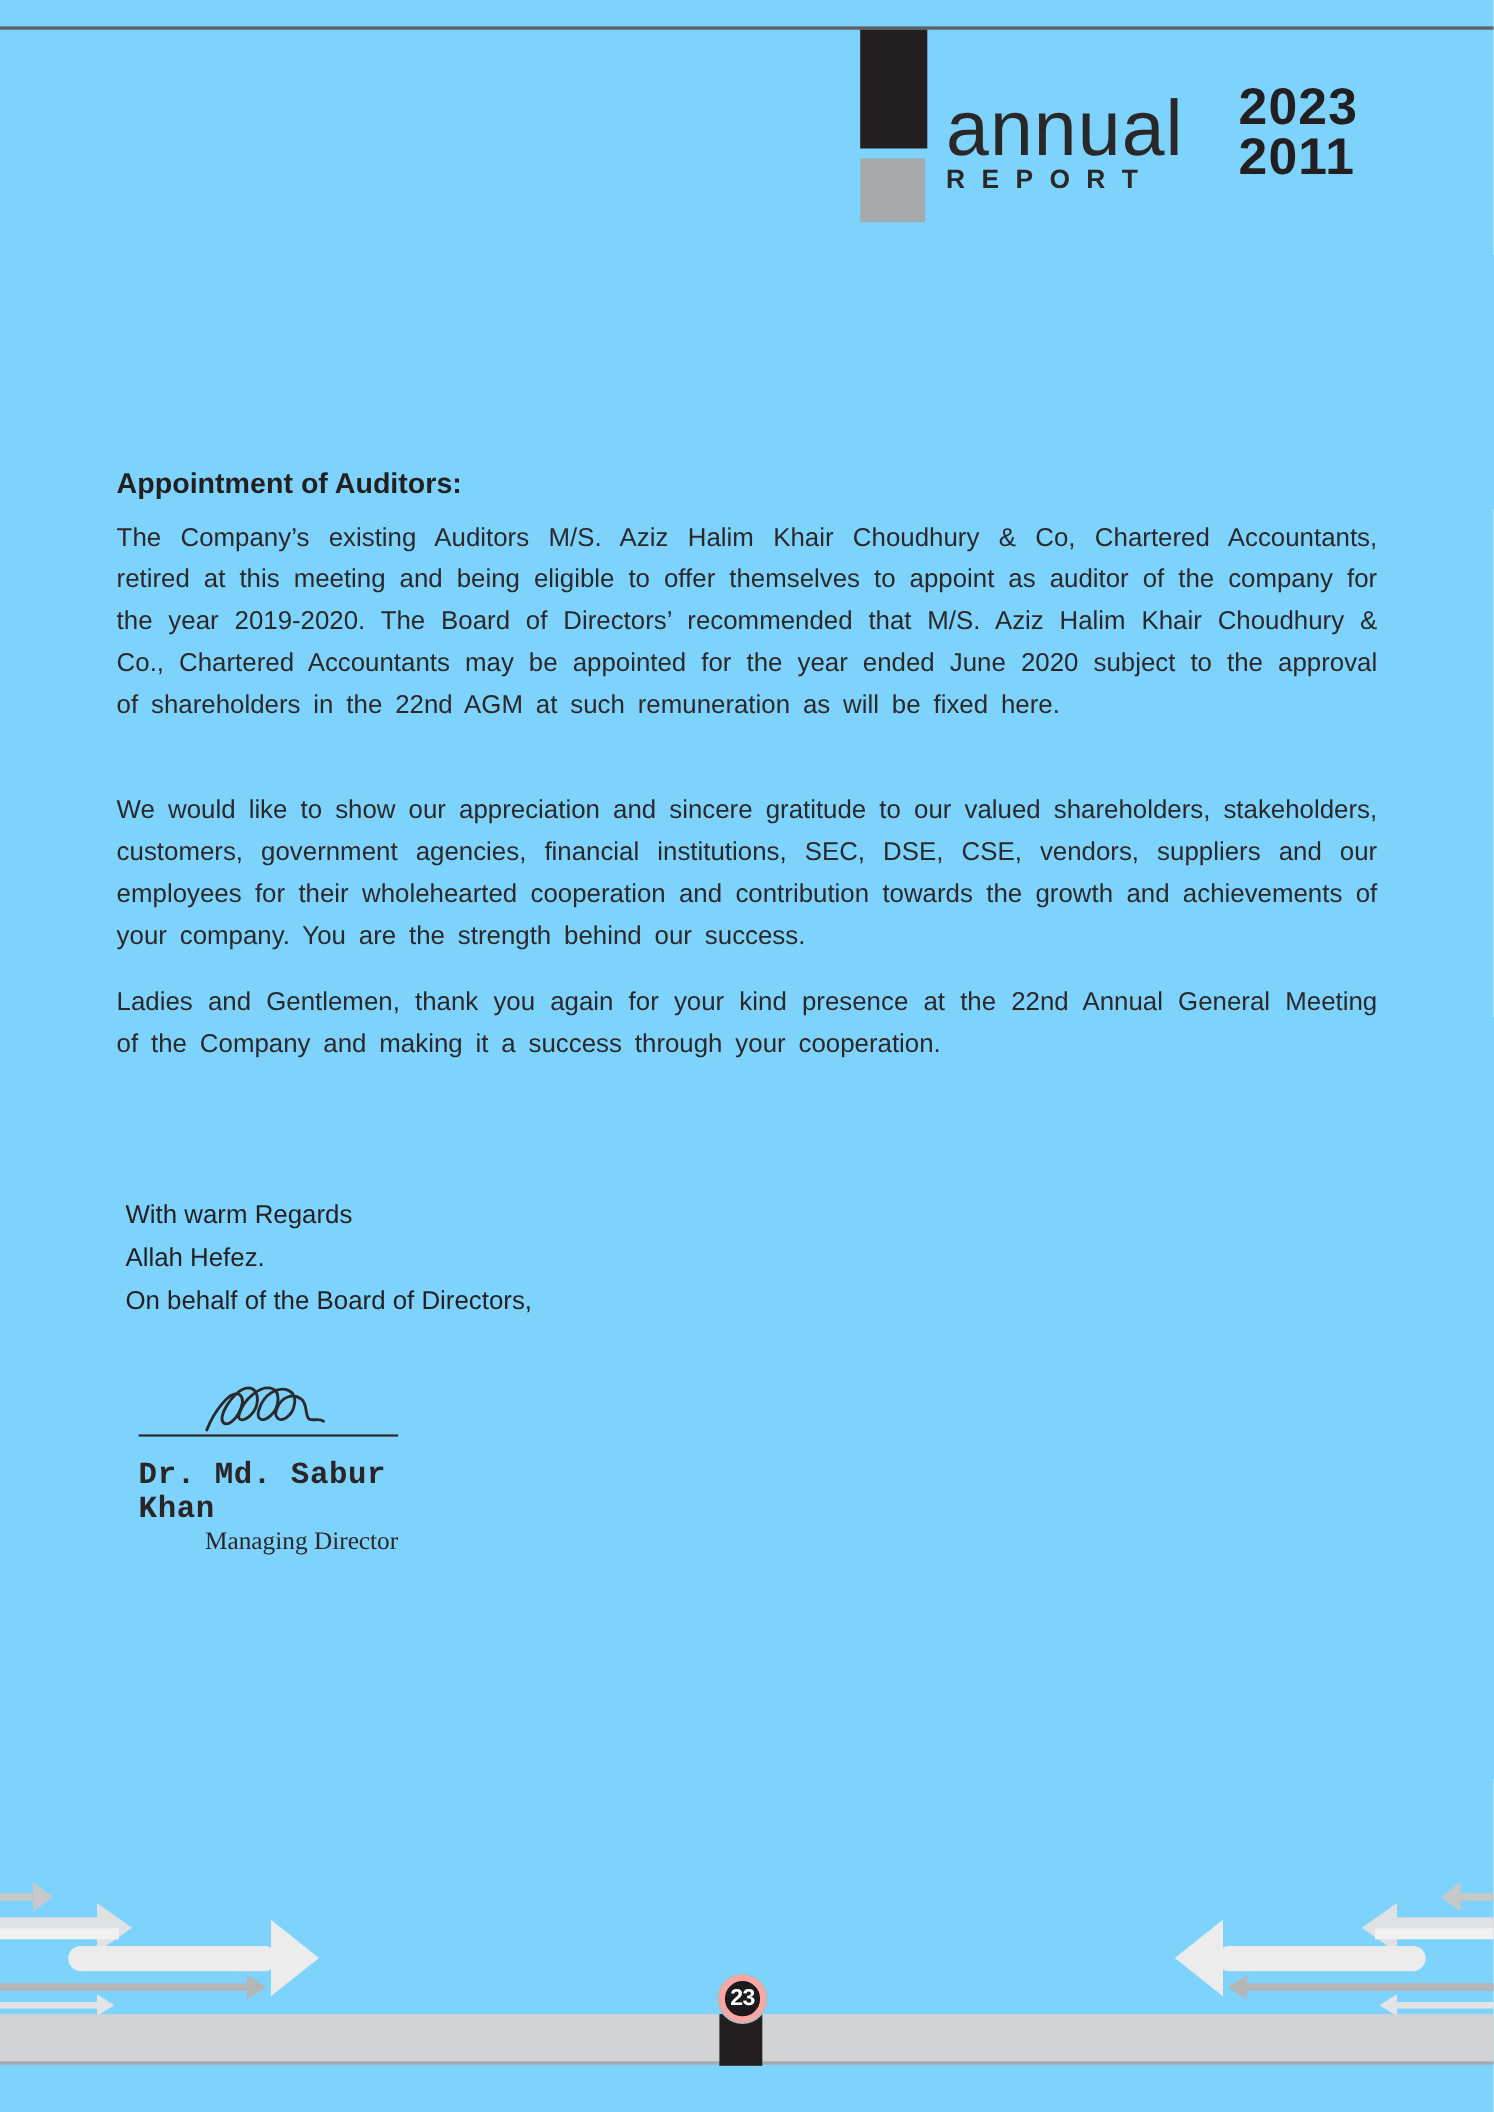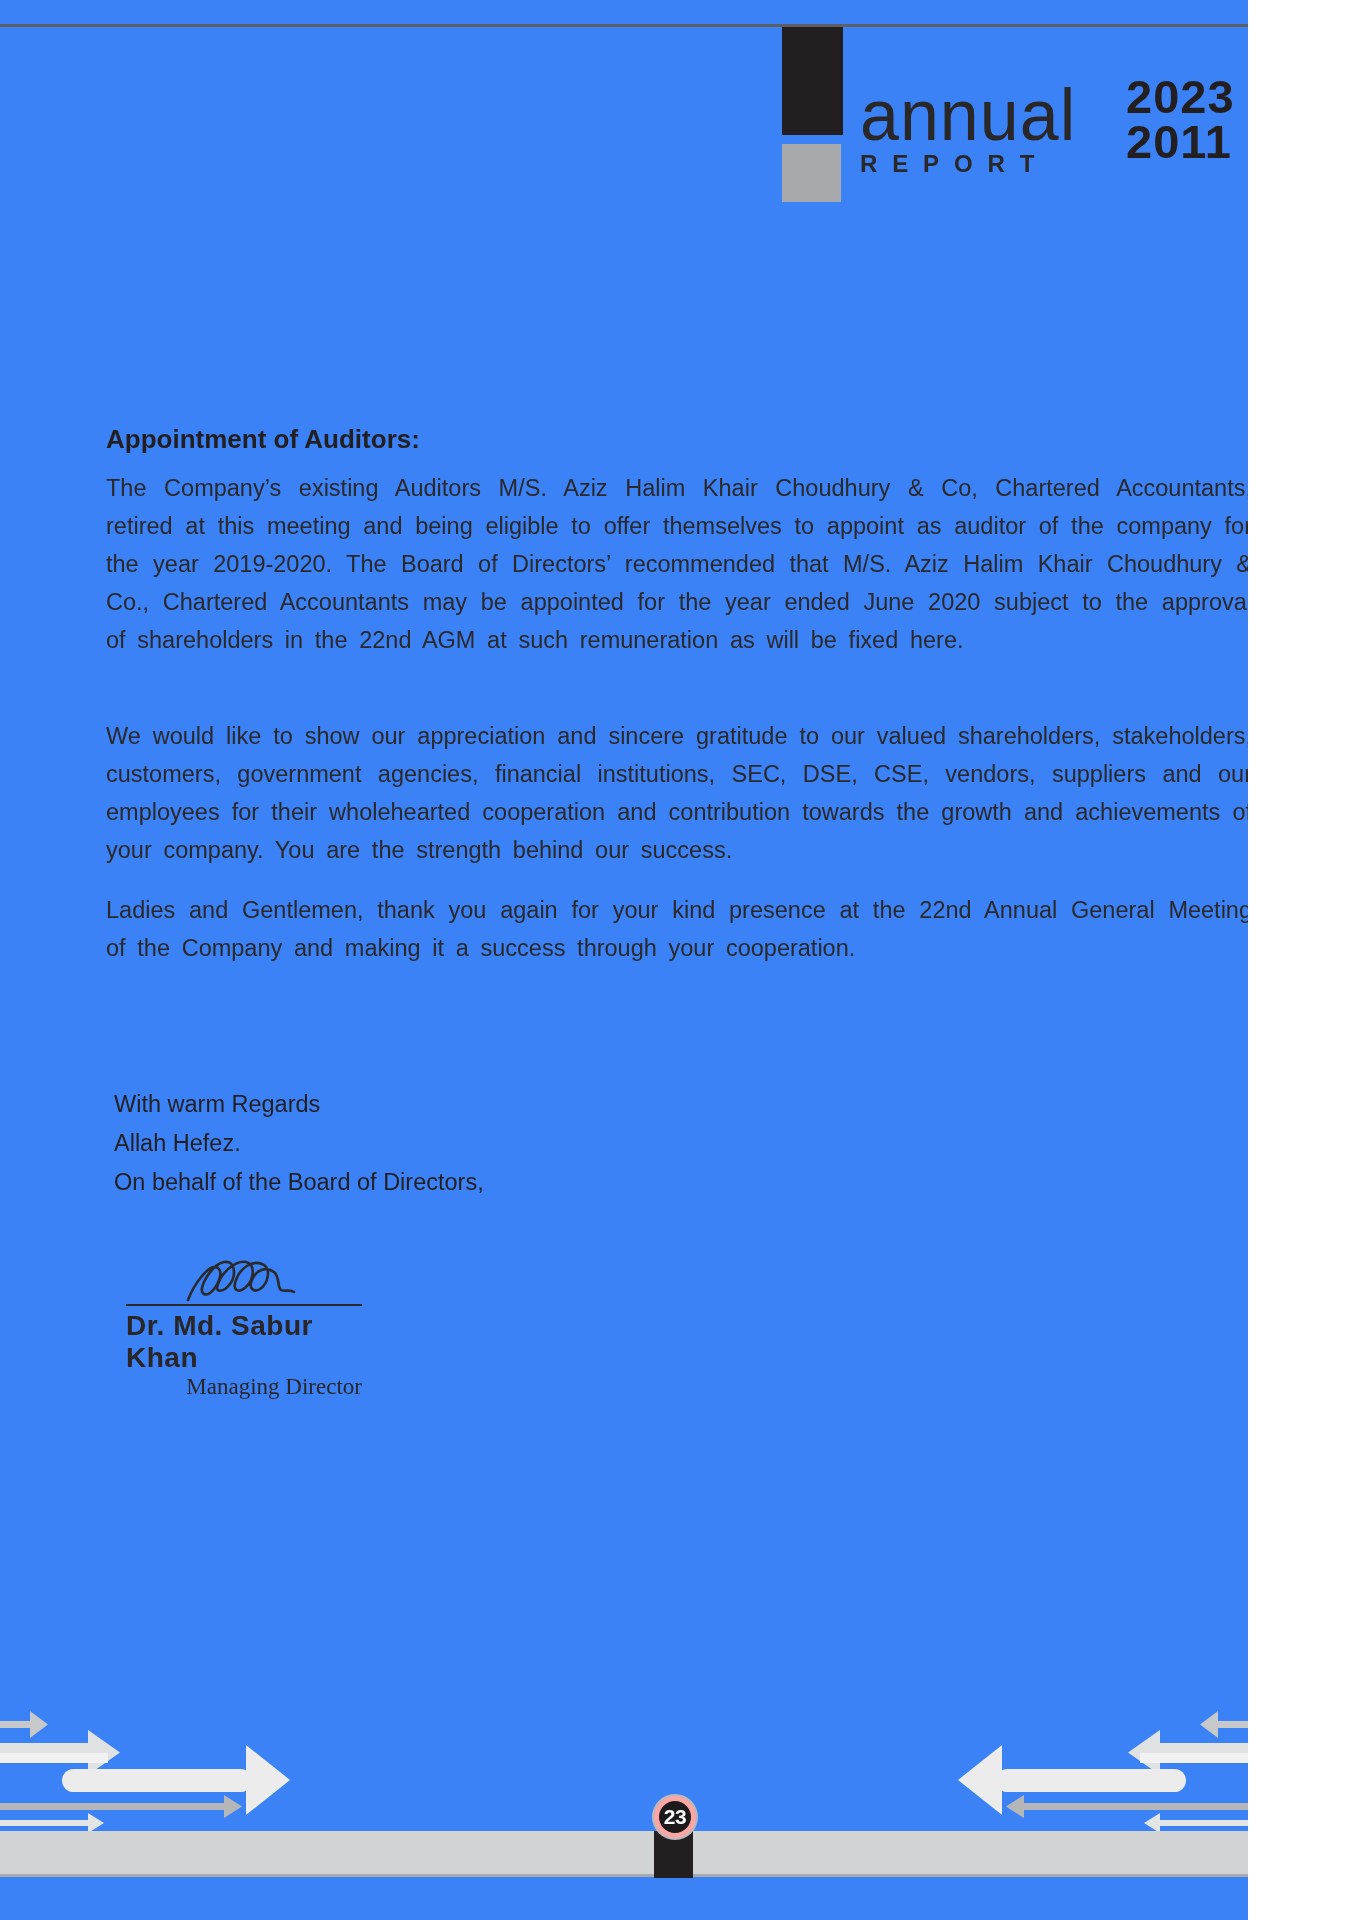--- a/index.html
+++ b/index.html
@@ -1,18 +1,18 @@
 <!DOCTYPE html>
 <html><head>
 <meta charset="utf-8">
 <style>
   html,body { margin:0; padding:0; background:#ffffff; }
   .page {
-    position:relative; width:1248px; height:1920px;
-    background:#3b82f6; overflow:hidden;
+    position:relative; width:1358px; height:1920px;
+    background:#7dd3fc; overflow:hidden;
     font-family:"Liberation Sans", sans-serif;
     color:#231f20;
   }
 
   
   .top-rule { position:absolute; left:0; top:24px; width:1358px; height:3px; background:#5e5f62; }
 
   
   .logo-black-block { position:absolute; left:782px; top:27px;  width:61px; height:108px; background:#231f20; }
   .logo-gray-block  { position:absolute; left:782px; top:144px; width:59px; height:58px;  background:#a7a9ac; }
@@ -40,21 +40,21 @@
     text-align:justify; word-spacing:0.22em; color:#2b2829;
   }
   .section + .section { margin-top:58px; }
 
   .signoff { margin-top:118px; margin-left:8px; font-size:23.5px; line-height:39px; }
 
   .signature-block { margin-top:52px; margin-left:20px; width:240px; }
   .sig-squiggle { display:block; margin-left:58px; margin-bottom:-6px; }
   .sig-rule { width:236px; height:2px; background:#2a2a2c; }
   .sig-name {
-    margin-top:4px; font-family:Liberation Sans, sans-serif;
+    margin-top:20px; font-family:Liberation Mono, monospace;
     font-size:28px; font-weight:700; letter-spacing:0.5px; color:#2a2628;
   }
   .sig-title {
     margin-top:0; text-align:right; width:236px;
     font-family:"Liberation Serif", serif; font-size:23px; color:#2a2628;
   }
 
   
   .arrow-cluster { position:absolute; top:1700px; width:300px; height:136px; }
   .arrow-cluster.left  { left:0; }

